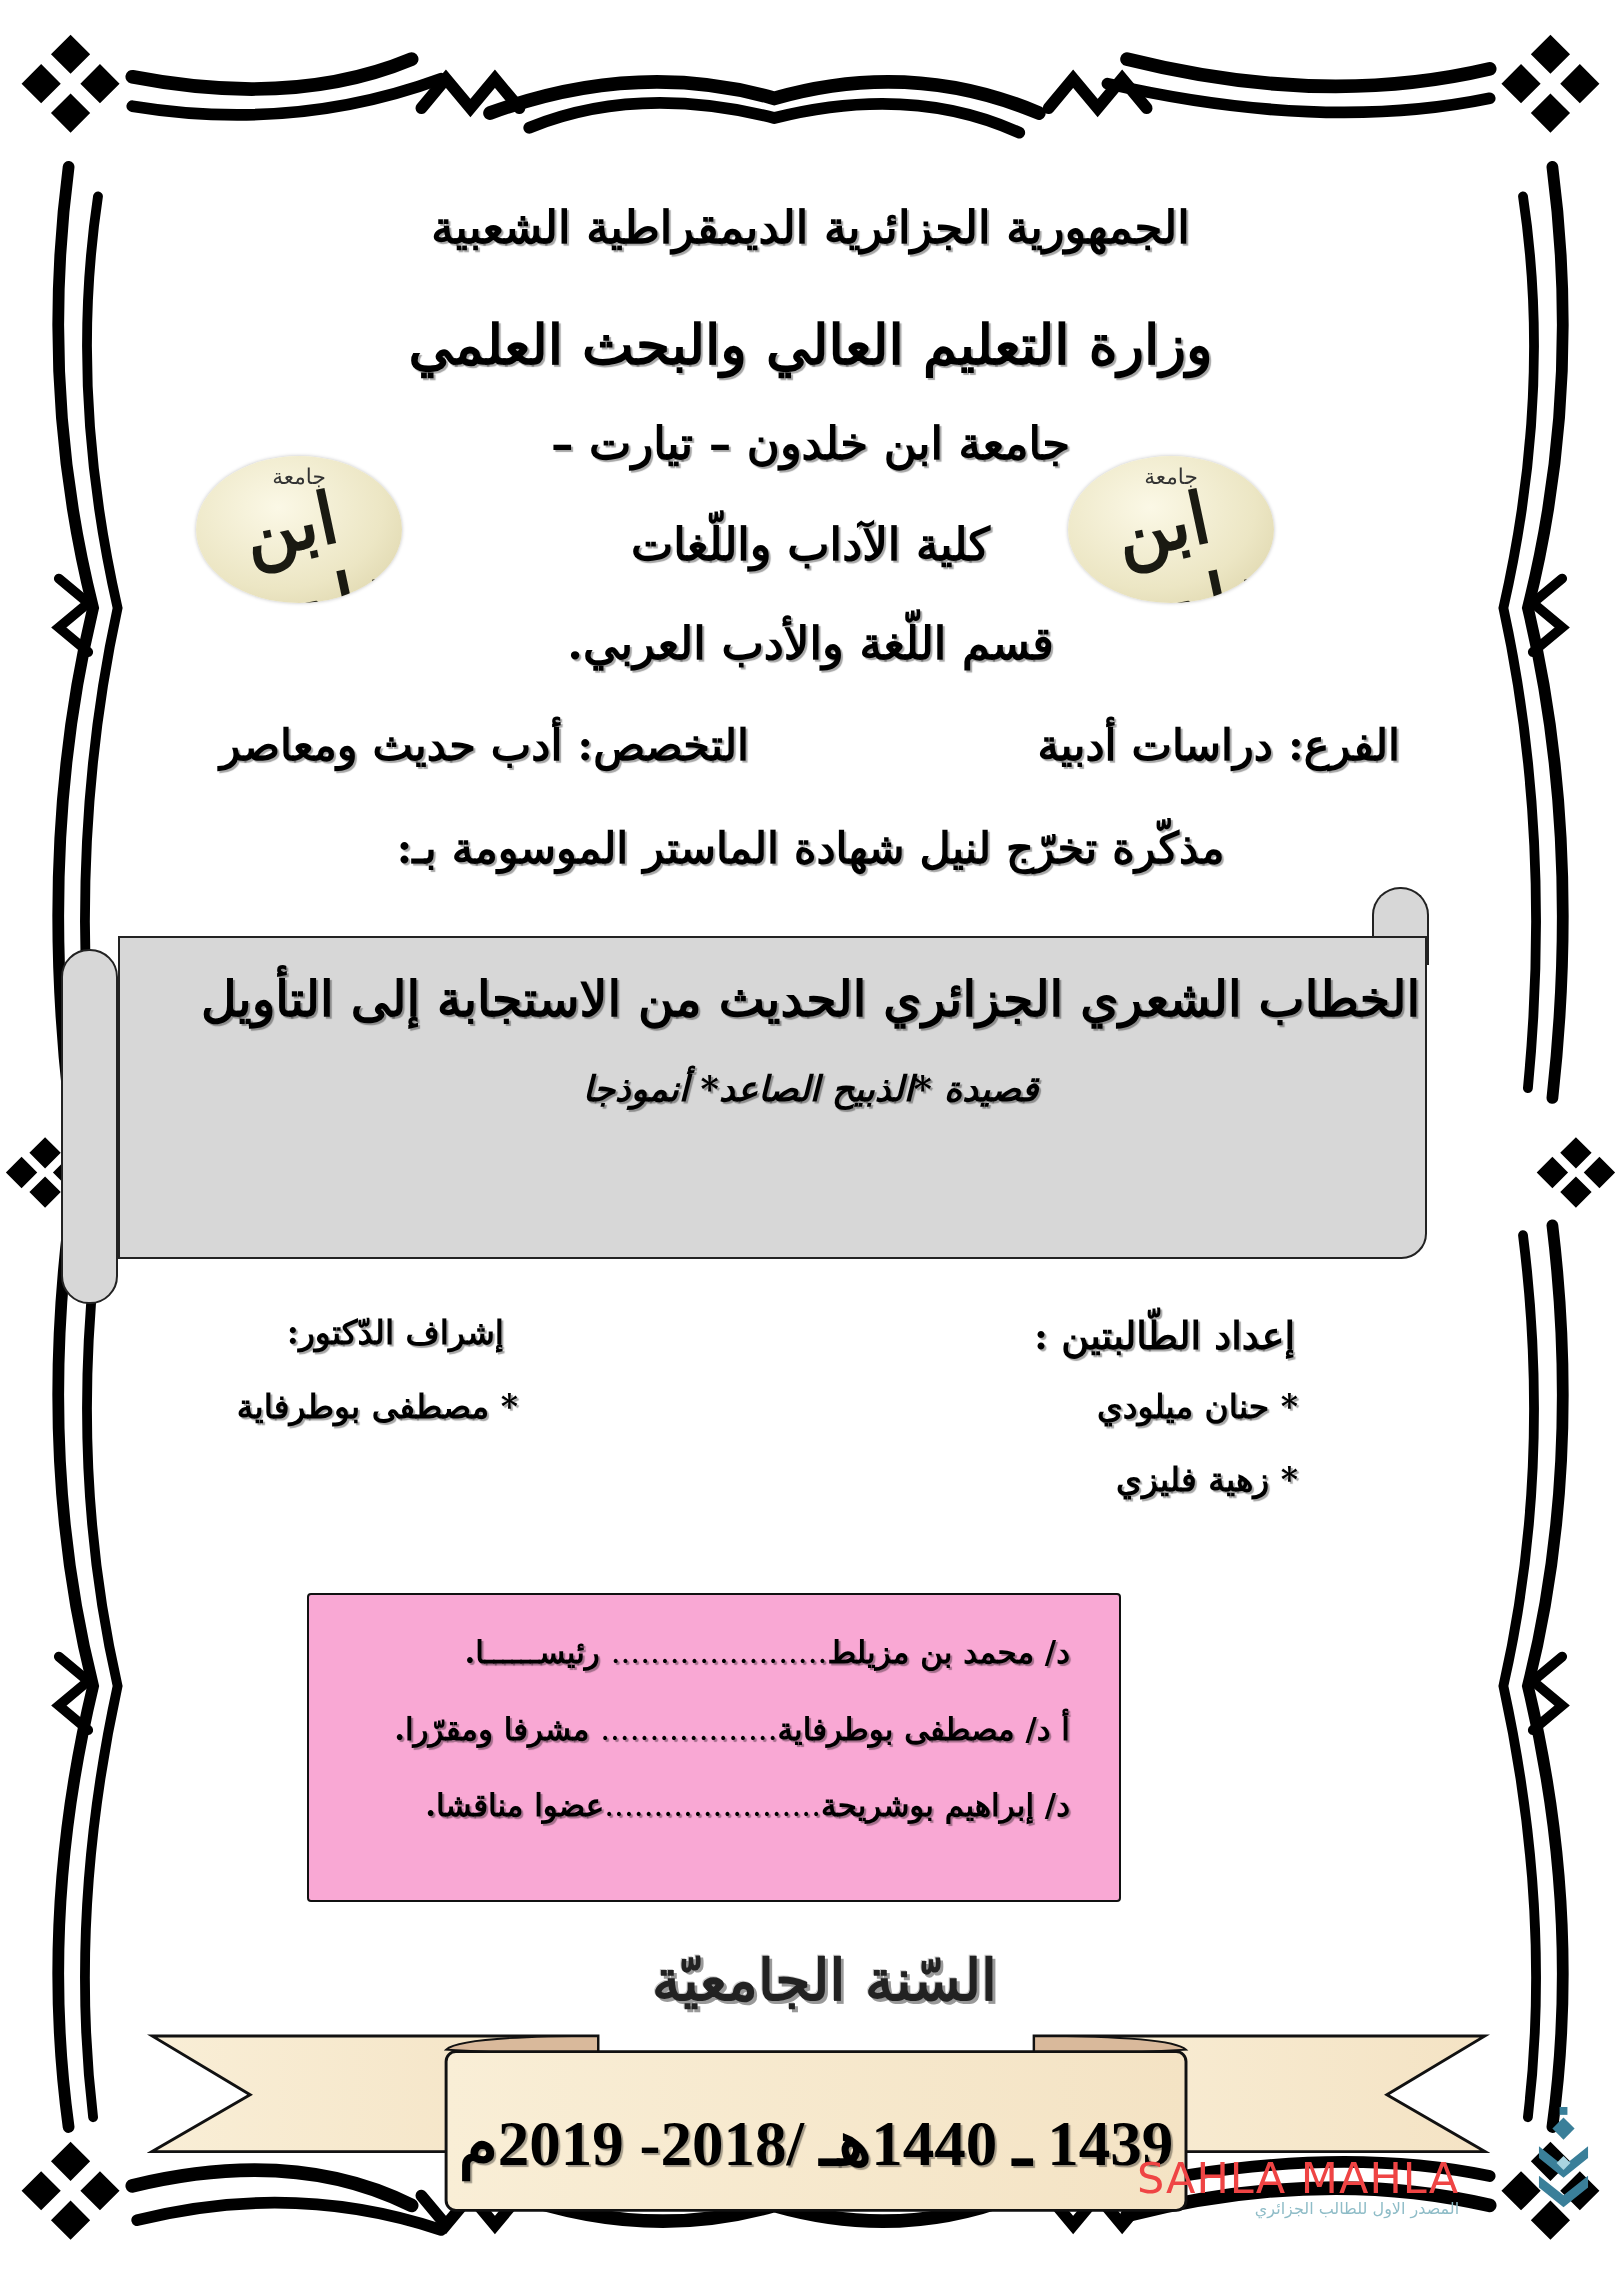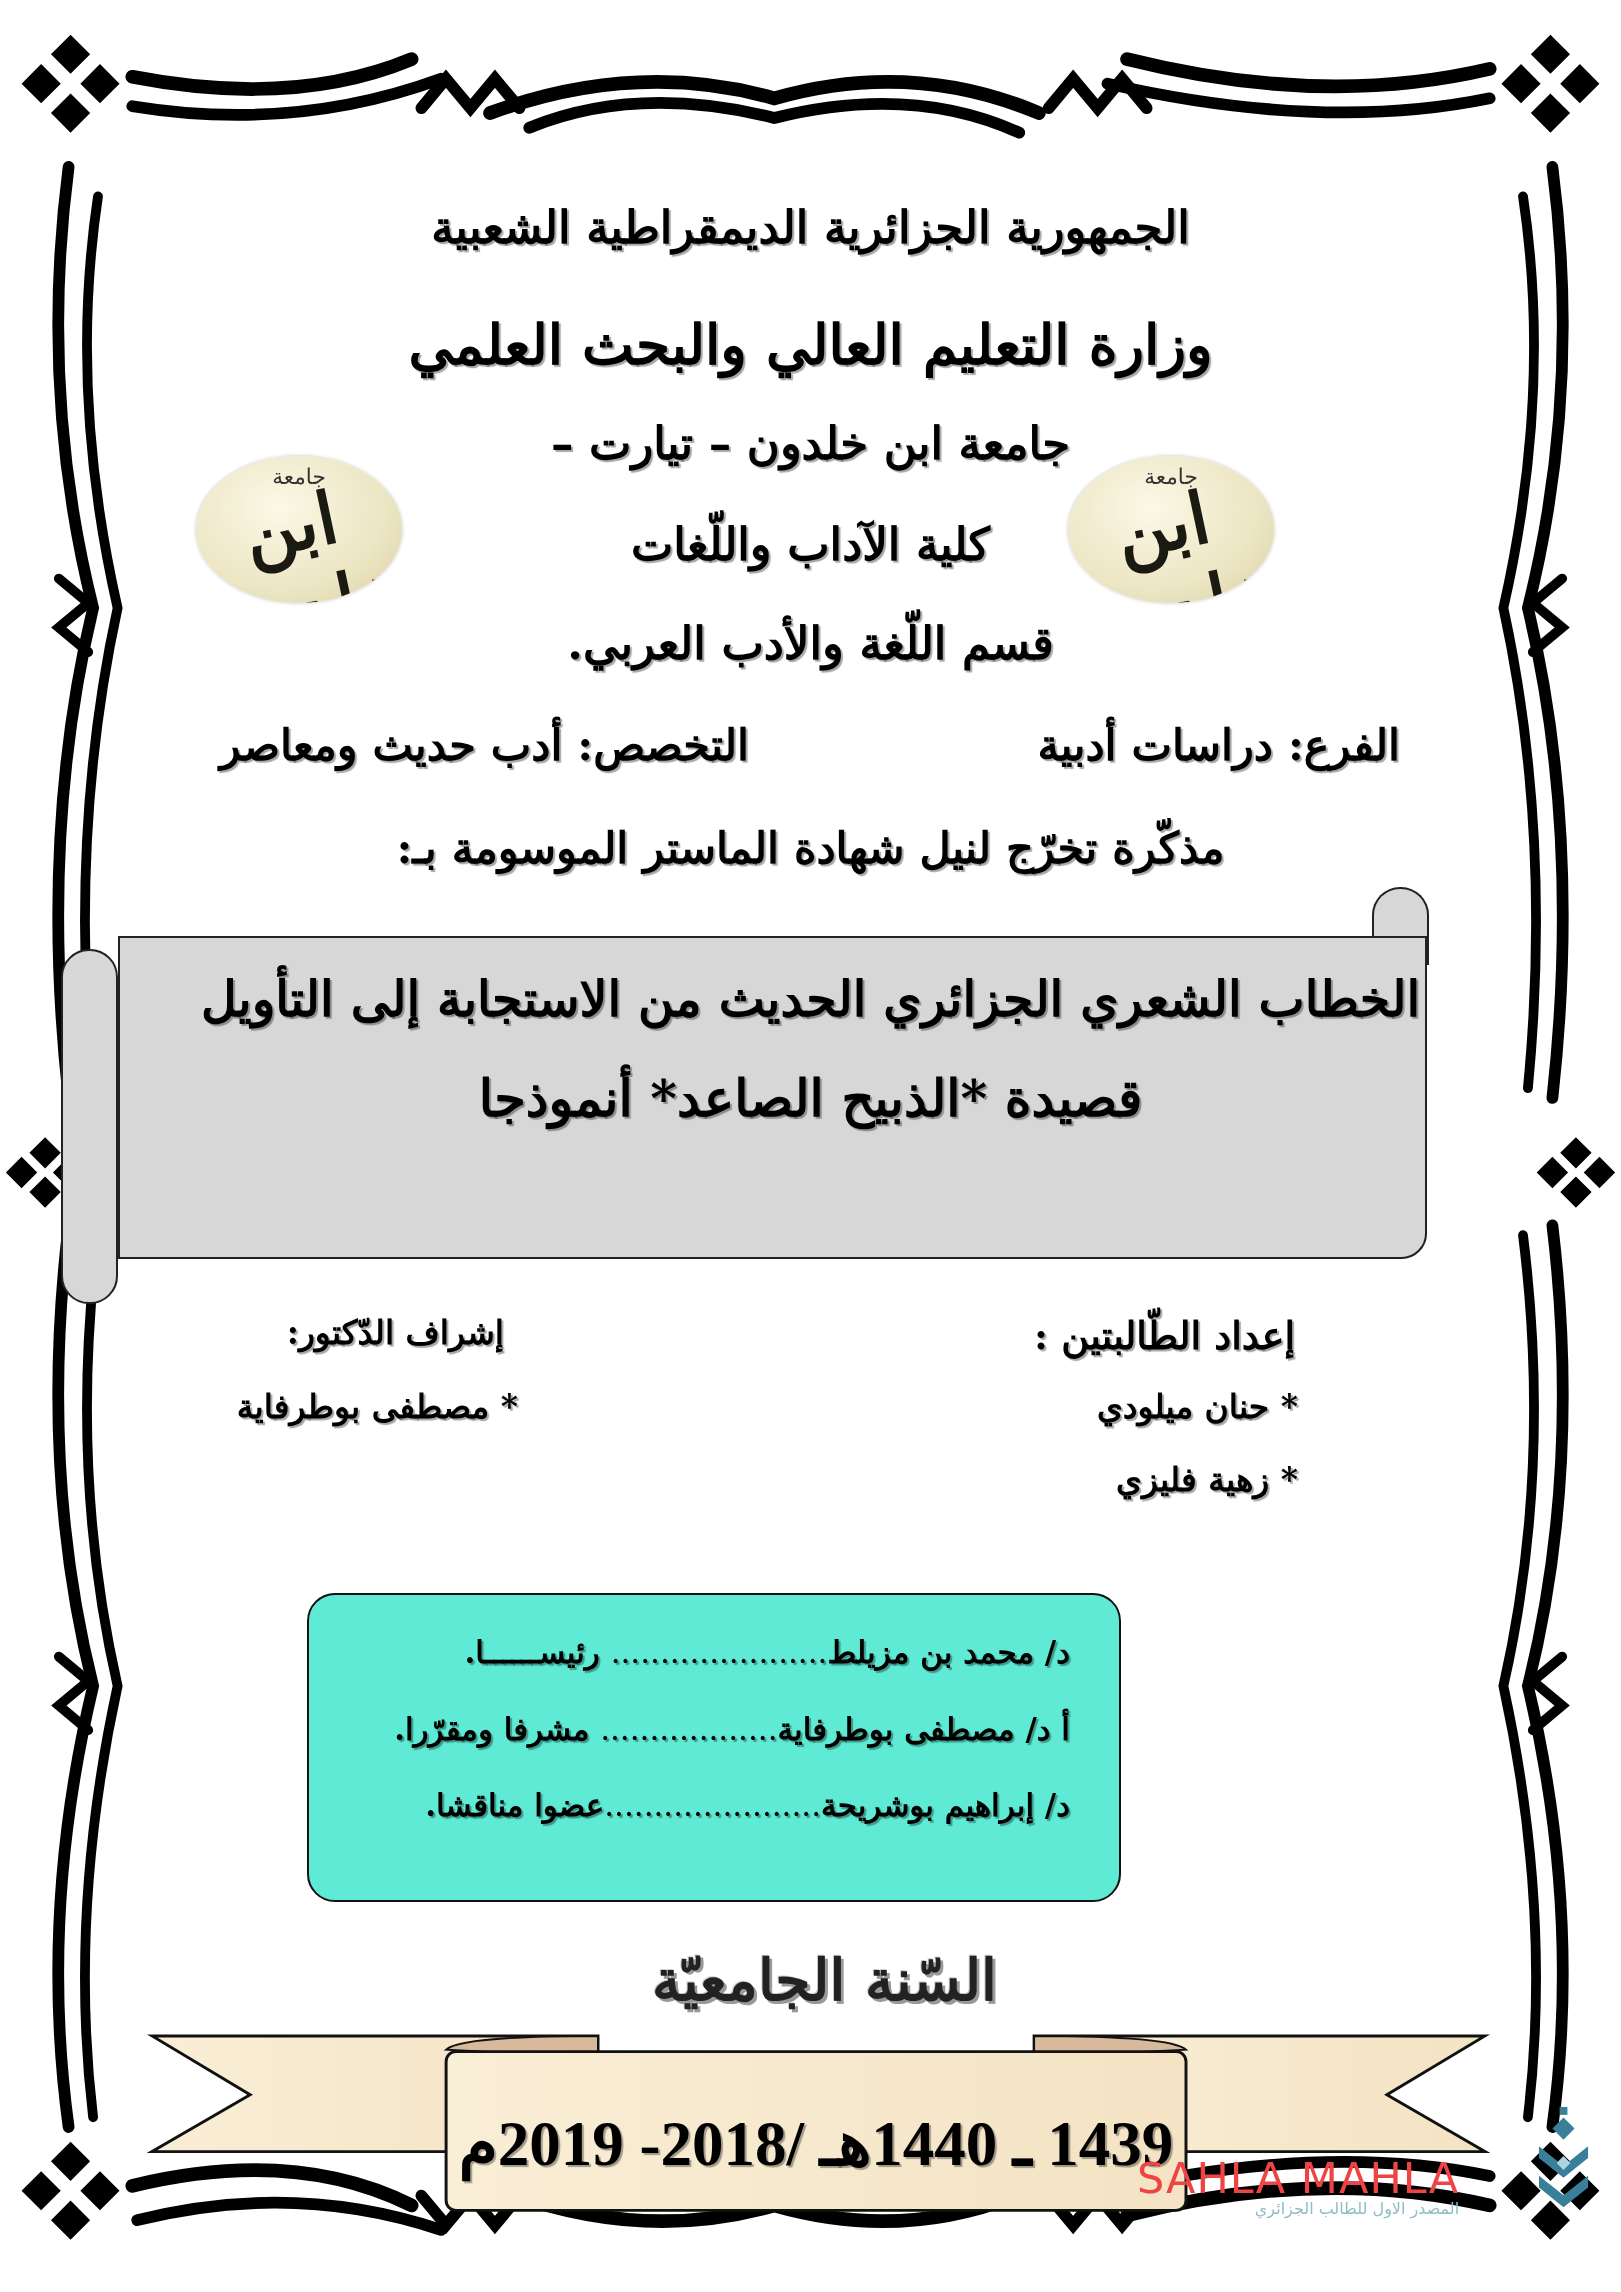--- a/index.html
+++ b/index.html
@@ -15,21 +15,21 @@
   .logo .glyph { position:absolute; left:0; right:0; top:27.4px; text-align:center;
           font-size:71px; font-weight:bold; direction:rtl; color:#1a1a12; transform:rotate(-12deg); }
   .logo .top { position:absolute; left:0; right:0; top:7.8px; text-align:center; font-size:21.6px; direction:rtl; color:#333; }
   .scroll-body { position:absolute; left:118px; top:936px; width:1309px; height:323px;
           background:#d7d7d7; border:2.9px solid #222; border-radius:0 0 25.5px 0; box-sizing:border-box; }
   .scroll-left { position:absolute; left:61px; top:949px; width:57px; height:355px;
           background:#d7d7d7; border:2.9px solid #222; border-radius:28px; box-sizing:border-box; }
   .scroll-right { position:absolute; left:1372px; top:887px; width:57px; height:78px;
           background:#d7d7d7; border:2.9px solid #222; border-radius:28px 28px 0 0; border-bottom:none; box-sizing:border-box; }
   .committee { position:absolute; left:307px; top:1593px; width:814px; height:309px;
-          border:2.9px solid #111; border-radius:28px; box-sizing:border-box; background:#5eead4; }
+          border:2.9px solid #111; border-radius:4px; box-sizing:border-box; background:#f9a8d4; }
   .ribbon-wrap { position:absolute; left:147px; top:2034px; width:1343px; height:196px; }
   .watermark { position:absolute; left:1137px; top:2153px; }
   .wm-title { font-family:"DejaVu Sans", sans-serif; font-size:43px; color:#ef4444; letter-spacing:1px; white-space:nowrap; }
   .wm-sub { font-family:"DejaVu Sans", sans-serif; font-size:16px; color:#8ebcc7; direction:rtl; white-space:nowrap; margin-top:-3.9px; }
 </style>
 </head>
 <body>
 
 <svg class="border-svg" viewBox="0 0 1654 2339" xmlns="http://www.w3.org/2000/svg">
   <g fill="#000">
@@ -103,21 +103,21 @@
 </div>
 
 <div class="abs ar" style="top:720px; right:221px; font-size:43px;">الفرع: دراسات أدبية</div>
 <div class="abs ar" style="top:720px; right:872px; font-size:43px;">التخصص: أدب حديث ومعاصر</div>
 <div class="abs ar center" style="top:823px; font-size:43px;">مذكّرة تخرّج لنيل شهادة الماستر الموسومة بـ:</div>
 
 <div class="scroll-right"></div>
 <div class="scroll-body"></div>
 <div class="scroll-left"></div>
 <div class="abs ar center" style="top:970px; font-size:49px;">الخطاب الشعري الجزائري الحديث من الاستجابة إلى التأويل</div>
-<div class="abs ar center" style="top:1068px; font-size:51px;">قصيدة *الذبيح الصاعد* أنموذجا</div>
+<div class="abs ar center" style="top:1068px; font-size:35px;font-style:italic;">قصيدة *الذبيح الصاعد* أنموذجا</div>
 
 <div class="abs ar" style="top:1313px; right:326px; font-size:38px;">إعداد الطّالبتين :</div>
 <div class="abs ar" style="top:1387px; right:323px; font-size:33px;">* حنان ميلودي</div>
 <div class="abs ar" style="top:1460px; right:323px; font-size:33px;">* زهية فليزي</div>
 <div class="abs ar" style="top:1313px; right:1117px; font-size:33px;">إشراف الدّكتور:</div>
 <div class="abs ar" style="top:1387px; right:1103px; font-size:33px;">* مصطفى بوطرفاية</div>
 
 <div class="committee">
   <div class="ar" style="position:absolute; top:39px; right:49px; font-size:31px;">
     <span>د/ محمد بن مزيلط</span><span style="font-weight:normal;">......................</span> <span>رئيســــــا.</span>

